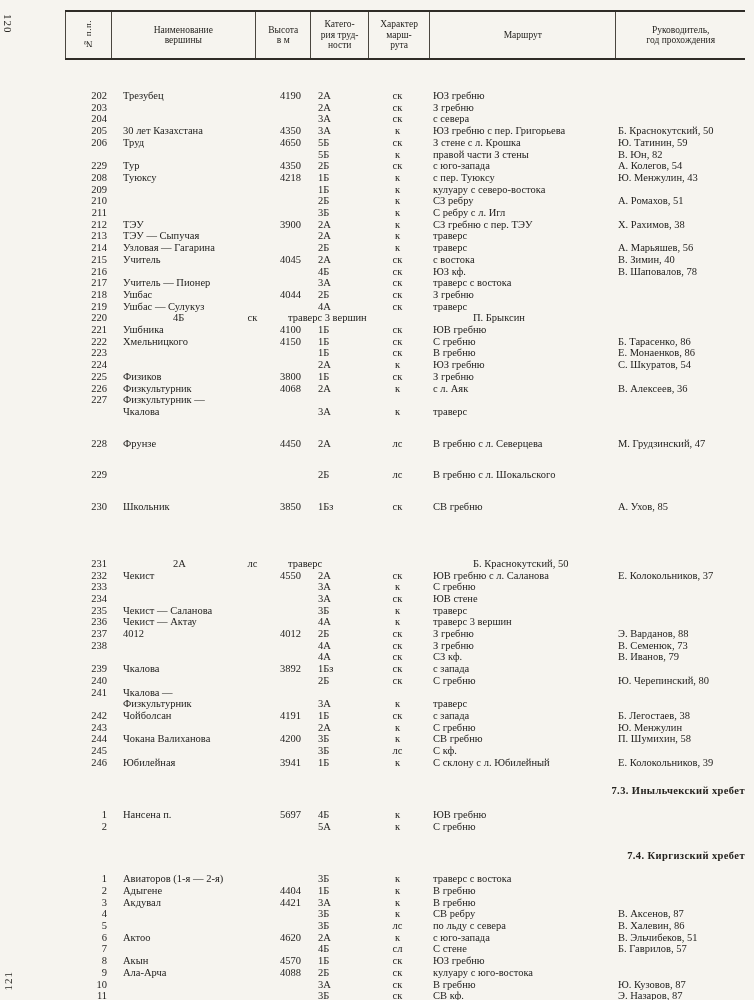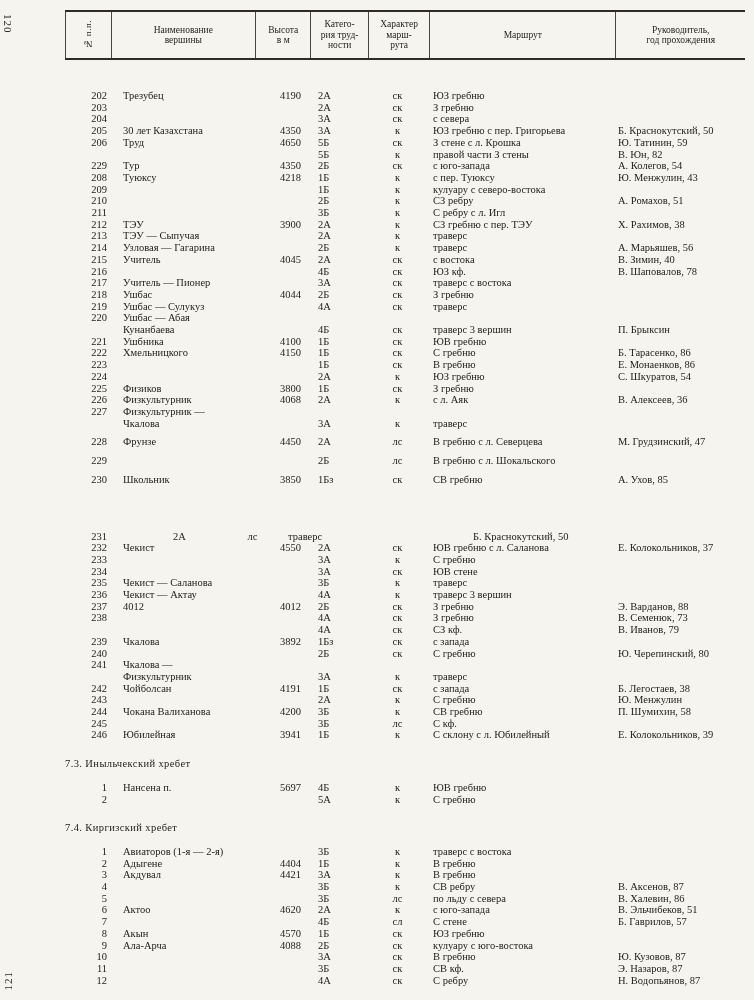--- a/index.html
+++ b/index.html
@@ -57,34 +57,34 @@
   .c-name{width:145px;}
   .c-height{width:55px;}
   .c-cat{width:57px;}
   .c-char{width:61px;}
   .c-route{width:187px;}
   .c-leader{width:130px;}
 
   
   .table-body{padding-top:30px;font-size:10.5px;line-height:11.7px;}
   .row{display:flex;align-items:flex-end;}
-  .row.loose{margin-top:7px;}
+  .row.loose{margin-top:20px;}
   .cell{white-space:pre-line;}
   .cell.c-num{text-align:right;padding-right:3px;box-sizing:border-box;align-self:flex-start;}
   .cell.c-name{padding-left:13px;box-sizing:border-box;}
   .cell.c-height{text-align:right;padding-right:9px;box-sizing:border-box;}
   .cell.c-cat{padding-left:8px;box-sizing:border-box;}
   .cell.c-char{text-align:center;}
   .cell.c-route{padding-left:5px;box-sizing:border-box;}
   .cell.c-leader{padding-left:3px;box-sizing:border-box;}
 
   .block + .block{margin-top:45px;}
   .section-title{
-    text-align:left;
-    font-weight:normal;
+    text-align:right;
+    font-weight:bold;
     font-size:10.5px;
     letter-spacing:0.4px;
     margin:17px 0 12px 0;
     color:#24221e;
   }
 </style>
 </head>
 <body>
 
 <div class="margin-num top">120</div>
@@ -297,22 +297,20 @@
     <div class="cell c-name">Ушбас — Сулукуз</div>
     <div class="cell c-height"></div>
     <div class="cell c-cat">4А</div>
     <div class="cell c-char">ск</div>
     <div class="cell c-route">траверс</div>
     <div class="cell c-leader"></div>
   </div>
 
   <div class="row">
     <div class="cell c-num">220</div>
-    <div class="cell c-name">Ушбас — Абая
-Кунанбаева</div>
     <div class="cell c-height"></div>
     <div class="cell c-cat">4Б</div>
     <div class="cell c-char">ск</div>
     <div class="cell c-route">траверс 3 вершин</div>
     <div class="cell c-leader">П. Брыксин</div>
   </div>
 
   <div class="row">
     <div class="cell c-num">221</div>
     <div class="cell c-name">Ушбника</div>

